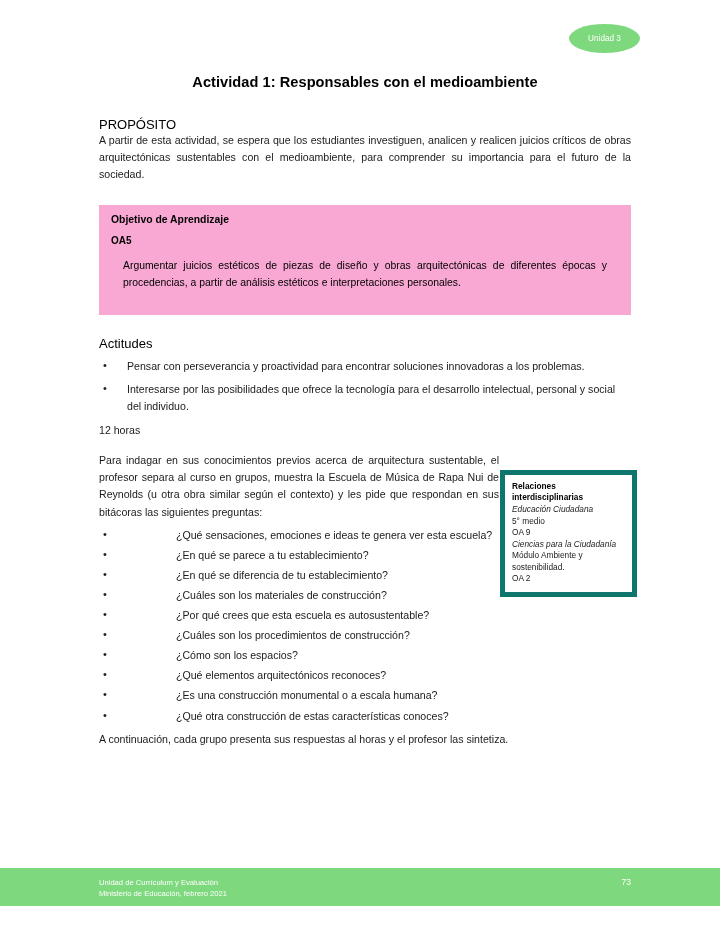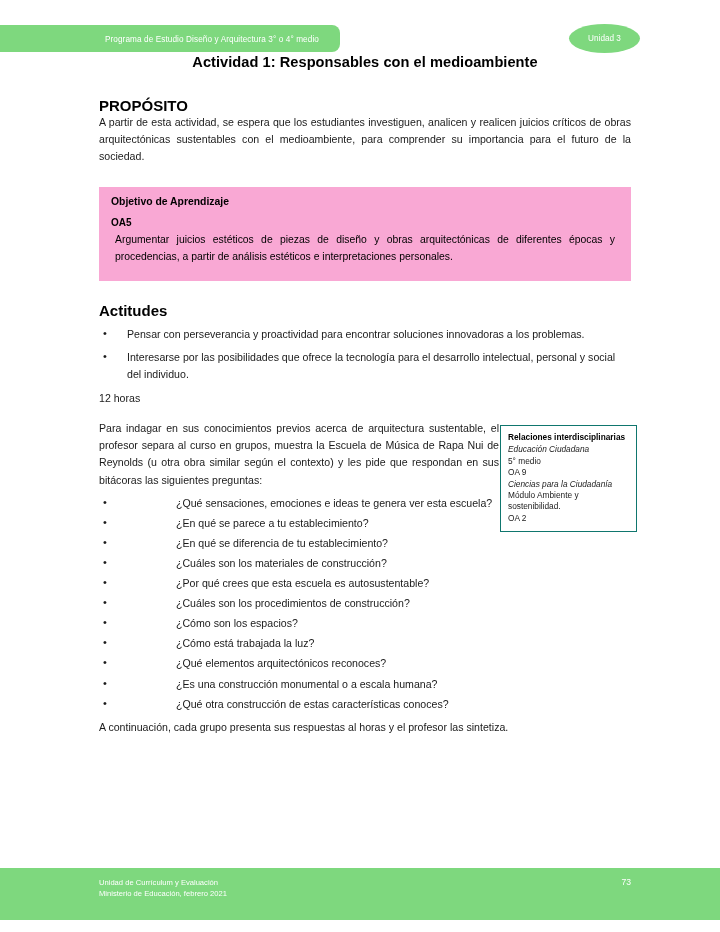--- a/index.html
+++ b/index.html
@@ -65,31 +65,31 @@
   
   .content {
     position: absolute;
     left: 99px;
     top: 0;
     width: 532px;
   }
 
   .doc-title {
     margin: 0;
-    padding-top: 54px;
+    padding-top: 74px;
     text-align: center;
     font-size: 14.6px;
     font-weight: bold;
     color: #000000;
     letter-spacing: 0.05px;
   }
 
   .section-head {
-    font-size: 15px;
-    font-weight: bold;
+    font-size: 13px;
+    font-weight: normal;
     color: #000000;
     margin: 0;
   }
   .sh-proposito { margin-top: 27px; }
   .sh-actitudes { margin-top: 21px; }
   .sh-duracion  { margin-top: 19px; }
   .sh-desarrollo{ margin-top: 46px; }
 
   p.body-text {
     font-size: 10.6px;
@@ -119,21 +119,21 @@
     font-size: 10px;
     font-weight: bold;
     color: #000000;
     margin: 0 0 1px 0;
   }
   .oa-text {
     font-size: 10.4px;
     line-height: 1.6;
     color: #000000;
     text-align: justify;
-    margin: 4px;
+    margin: 12px;
   }
 
   
   ul.bullets {
     list-style: none;
     margin: 7px 0 0 0;
     padding: 0;
   }
   ul.bullets > li {
     position: relative;
@@ -190,23 +190,23 @@
     width: 400px;
     font-size: 10.6px;
     line-height: 1.62;
     color: #1a1a1a;
     text-align: justify;
     margin: 0 0 9px 0;
   }
   .side-box {
     position: absolute;
     left: 401px;
-    top: 5px;
+    top: 18px;
     width: 137px;
-    border: 1px solid #0f766e;
+    border: 5px solid #0f766e;
     background: #ffffff;
     box-sizing: border-box;
     padding: 6px 7px 7px 7px;
   }
   .side-box-title {
     font-size: 8.3px;
     font-weight: bold;
     color: #000000;
     margin: 0 0 1px 0;
     line-height: 1.35;
@@ -218,21 +218,21 @@
     margin: 0;
   }
   .side-line.italic { font-style: italic; }
 
   
   .footer-band {
     position: absolute;
     left: 0;
     top: 868px;
     width: 720px;
-    height: 52px;
+    height: 38px;
     background: #7ed87e;
   }
   .footer-left {
     position: absolute;
     left: 99px;
     top: 9px;
     color: #ffffff;
     font-size: 7.6px;
     line-height: 1.45;
   }
@@ -243,23 +243,20 @@
     top: 9px;
     color: #ffffff;
     font-size: 8.6px;
   }
 </style>
 </head>
 <body>
 
 <div class="page">
 
-  <div class="header-band">
-    <span class="header-band-text">Programa de Estudio Diseño y Arquitectura 3° o 4° medio</span>
-  </div>
 
   <div class="unit-pill">
     <span class="unit-pill-text">Unidad 3</span>
   </div>
 
   <div class="content">
 
     <h1 class="doc-title">Actividad 1: Responsables con el medioambiente</h1>
 
     <div class="section-head sh-proposito">PROPÓSITO</div>
@@ -285,21 +282,20 @@
       <p class="dev-para">Para indagar en sus conocimientos previos acerca de arquitectura sustentable, el profesor separa al curso en grupos, muestra la Escuela de Música de Rapa Nui de Reynolds (u otra obra similar según el contexto) y les pide que respondan en sus bitácoras las siguientes preguntas:</p>
 
       <ul class="questions">
         <li>¿Qué sensaciones, emociones e ideas te genera ver esta escuela?</li>
         <li>¿En qué se parece a tu establecimiento?</li>
         <li>¿En qué se diferencia de tu establecimiento?</li>
         <li>¿Cuáles son los materiales de construcción?</li>
         <li>¿Por qué crees que esta escuela es autosustentable?</li>
         <li>¿Cuáles son los procedimientos de construcción?</li>
         <li>¿Cómo son los espacios?</li>
-        <li>¿Cómo está trabajada la luz?</li>
         <li>¿Qué elementos arquitectónicos reconoces?</li>
         <li>¿Es una construcción monumental o a escala humana?</li>
         <li>¿Qué otra construcción de estas características conoces?</li>
       </ul>
 
       <div class="side-box">
         <div class="side-box-title">Relaciones interdisciplinarias</div>
         <div class="side-line italic">Educación Ciudadana</div>
         <div class="side-line">5° medio</div>
         <div class="side-line">OA 9</div>

